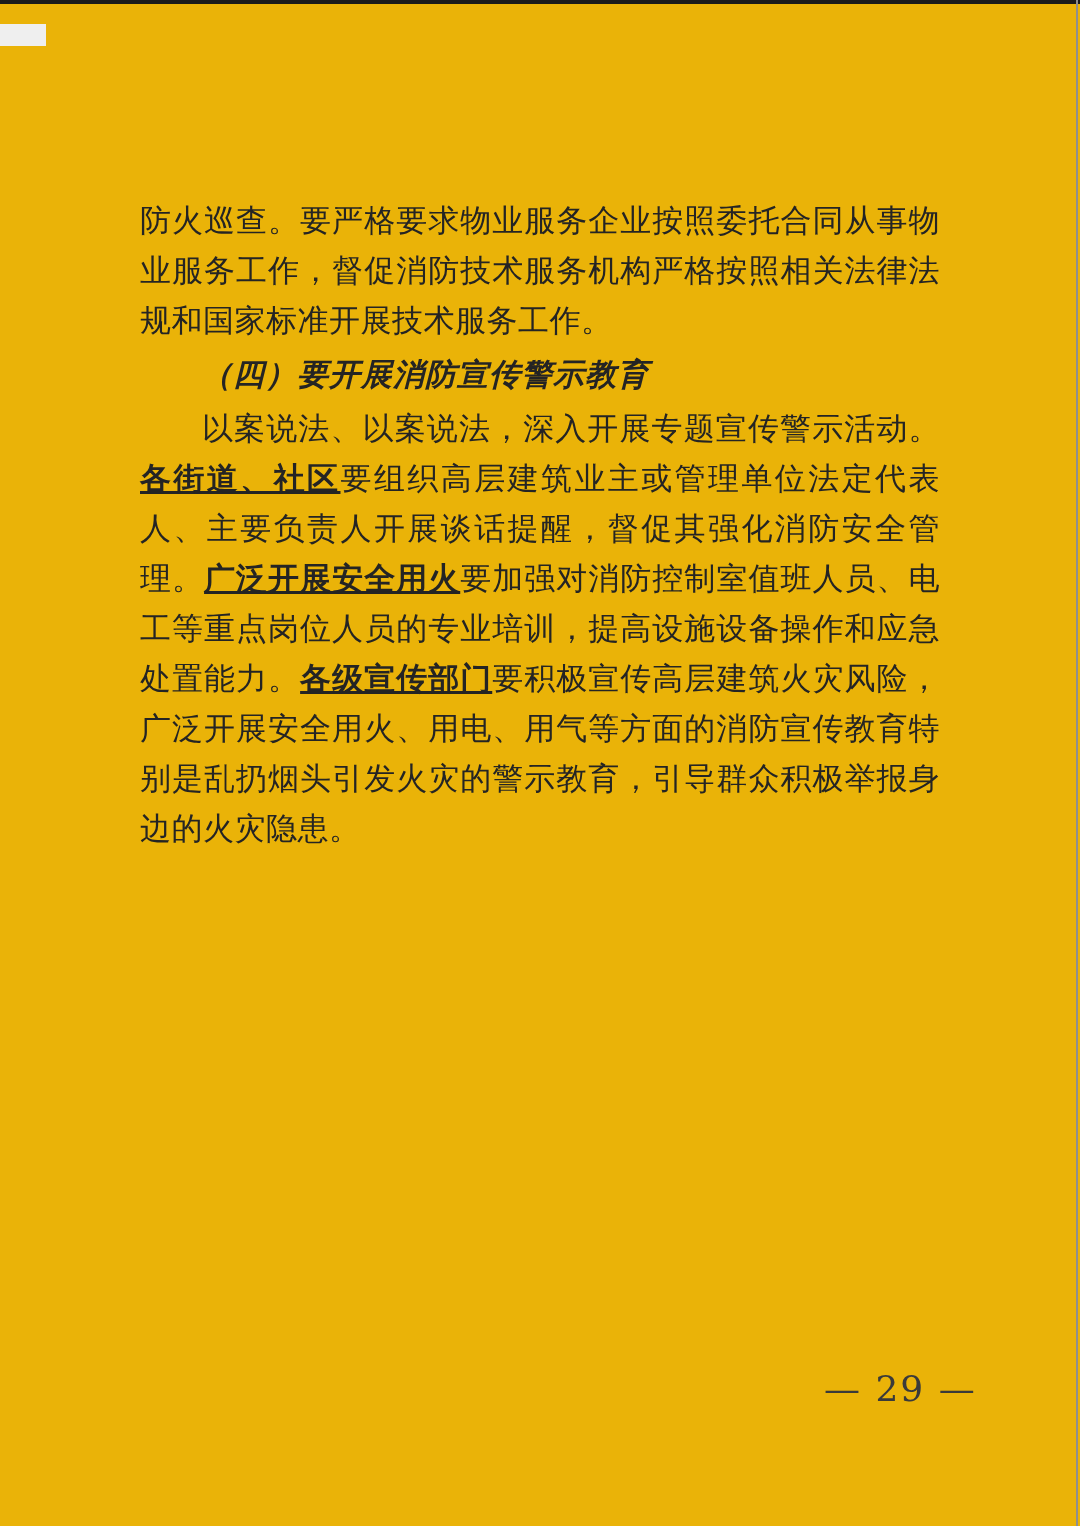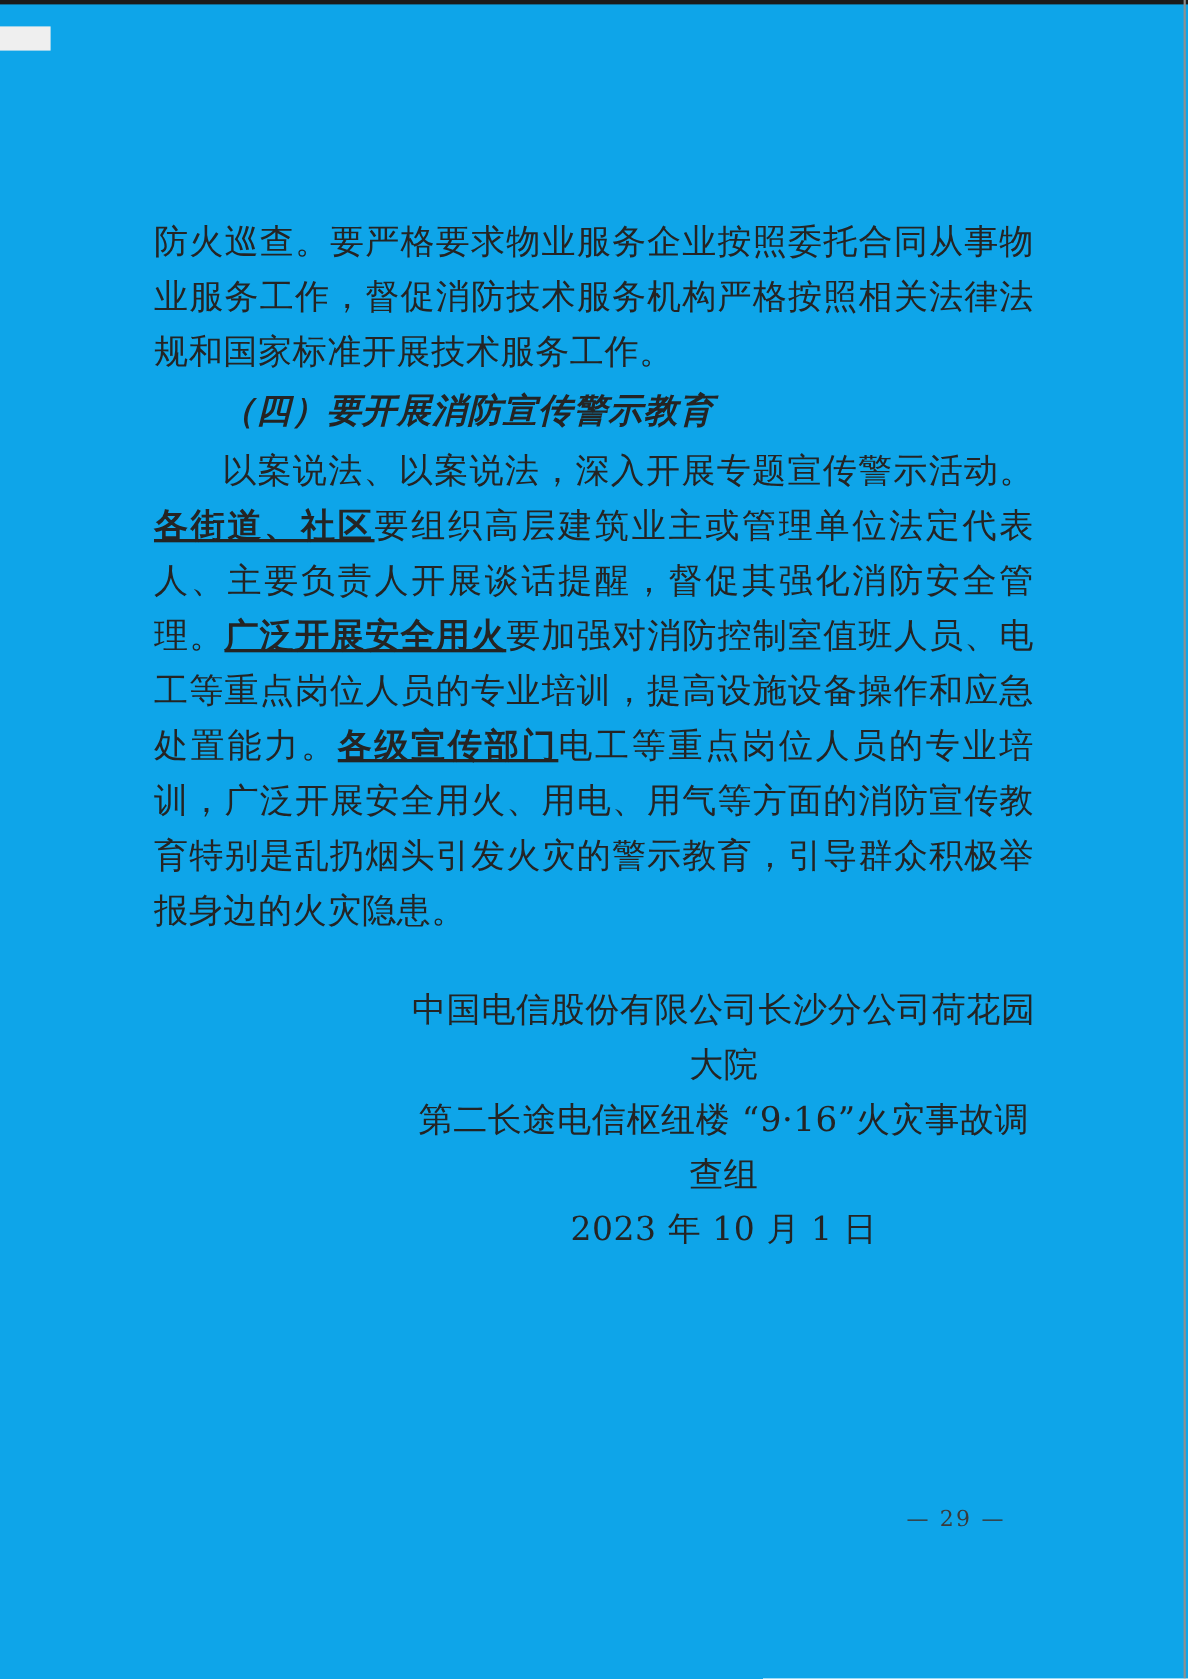--- a/index.html
+++ b/index.html
@@ -4,21 +4,21 @@
 <style>
   html, body {
     margin: 0;
     padding: 0;
     background: #ffffff;
   }
   .page {
     position: relative;
     width: 1080px;
     height: 1526px;
-    background: #0ea5e9;
+    background: #eab308;
     font-family: "DejaVu Serif", "Liberation Serif", serif;
     color: #242424;
     overflow: hidden;
   }
   
   .scan-edge-top {
     position: absolute;
     top: 0; left: 0;
     width: 100%; height: 4px;
     background: #1b1b1b;
@@ -75,46 +75,41 @@
     line-height: 50px;
     letter-spacing: 0.5px;
   }
   .sig-date {
     font-size: 30px;
   }
   .page-number {
     position: absolute;
     left: 824px;
     top: 1368px;
-    font-size: 20px;
+    font-size: 36px;
     color: #3a3a3a;
     letter-spacing: 2px;
     white-space: nowrap;
   }
 </style>
 </head>
 <body>
 
 <div class="page">
 
   <div class="scan-edge-top"></div>
   <div class="scan-edge-right"></div>
   <div class="scan-smudge"></div>
 
   <main class="content">
 
     <p class="para"><span>防火巡查。要严格要求物业服务企业按照委托合同从事物业服务工作，督促消防技术服务机构严格按照相关法律法规和国家标准开展技术服务工作。</span></p>
 
     <h3 class="heading"><span>（四）要开展消防宣传警示教育</span></h3>
 
-    <p class="para indent"><span>以案说法、以案说法，深入开展专题宣传警示活动。</span><span class="bold-run">各街道、社区</span><span>要组织高层建筑业主或管理单位法定代表人、主要负责人开展谈话提醒，督促其强化消防安全管理。</span><span class="bold-run">广泛开展安全用火</span><span>要加强对消防控制室值班人员、电工等重点岗位人员的专业培训，提高设施设备操作和应急处置能力。</span><span class="bold-run">各级宣传部门</span><span>电工等重点岗位人员的专业培训，广泛开展安全用火、用电、用气等方面的消防宣传教育特别是乱扔烟头引发火灾的警示教育，引导群众积极举报身边的火灾隐患。</span></p>
+    <p class="para indent"><span>以案说法、以案说法，深入开展专题宣传警示活动。</span><span class="bold-run">各街道、社区</span><span>要组织高层建筑业主或管理单位法定代表人、主要负责人开展谈话提醒，督促其强化消防安全管理。</span><span class="bold-run">广泛开展安全用火</span><span>要加强对消防控制室值班人员、电工等重点岗位人员的专业培训，提高设施设备操作和应急处置能力。</span><span class="bold-run">各级宣传部门</span><span>要积极宣传高层建筑火灾风险，广泛开展安全用火、用电、用气等方面的消防宣传教育特别是乱扔烟头引发火灾的警示教育，引导群众积极举报身边的火灾隐患。</span></p>
 
   </main>
 
-  <div class="signature">
-    <div class="sig-line">中国电信股份有限公司长沙分公司荷花园大院</div>
-    <div class="sig-line">第二长途电信枢纽楼 “9·16”火灾事故调查组</div>
-    <div class="sig-date">2023 年 10 月 1 日</div>
-  </div>
 
   <div class="page-number">— 29 —</div>
 
 </div>
 
 </body></html>

